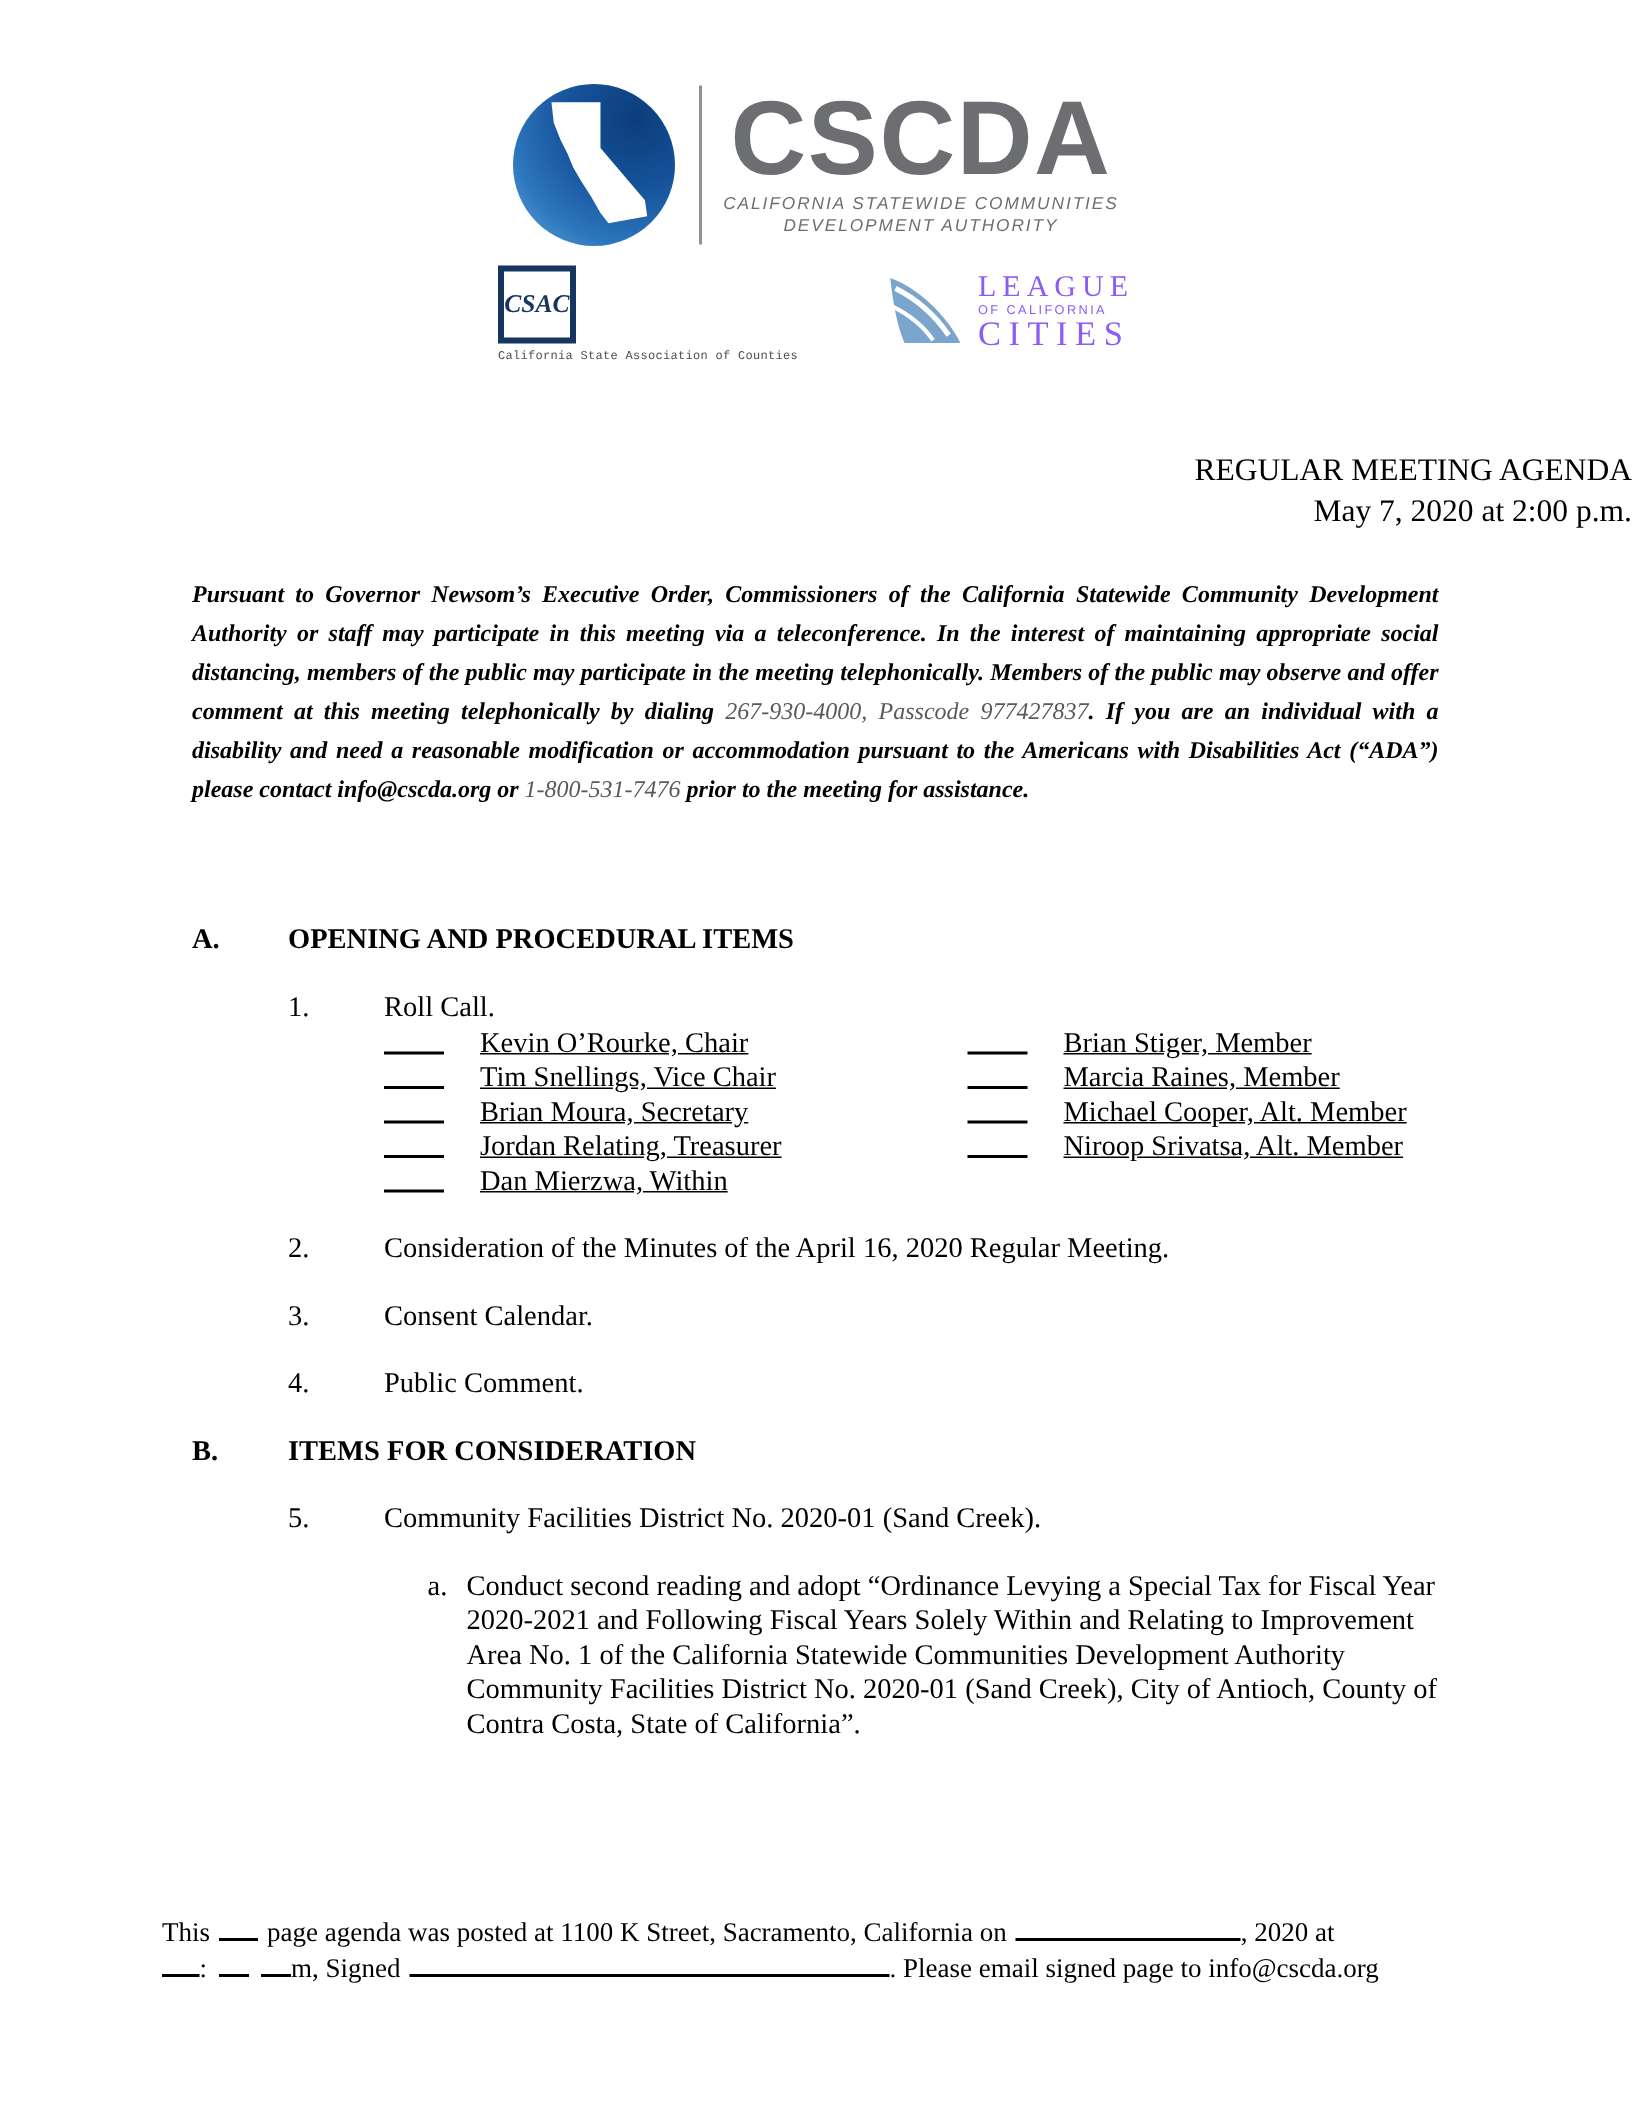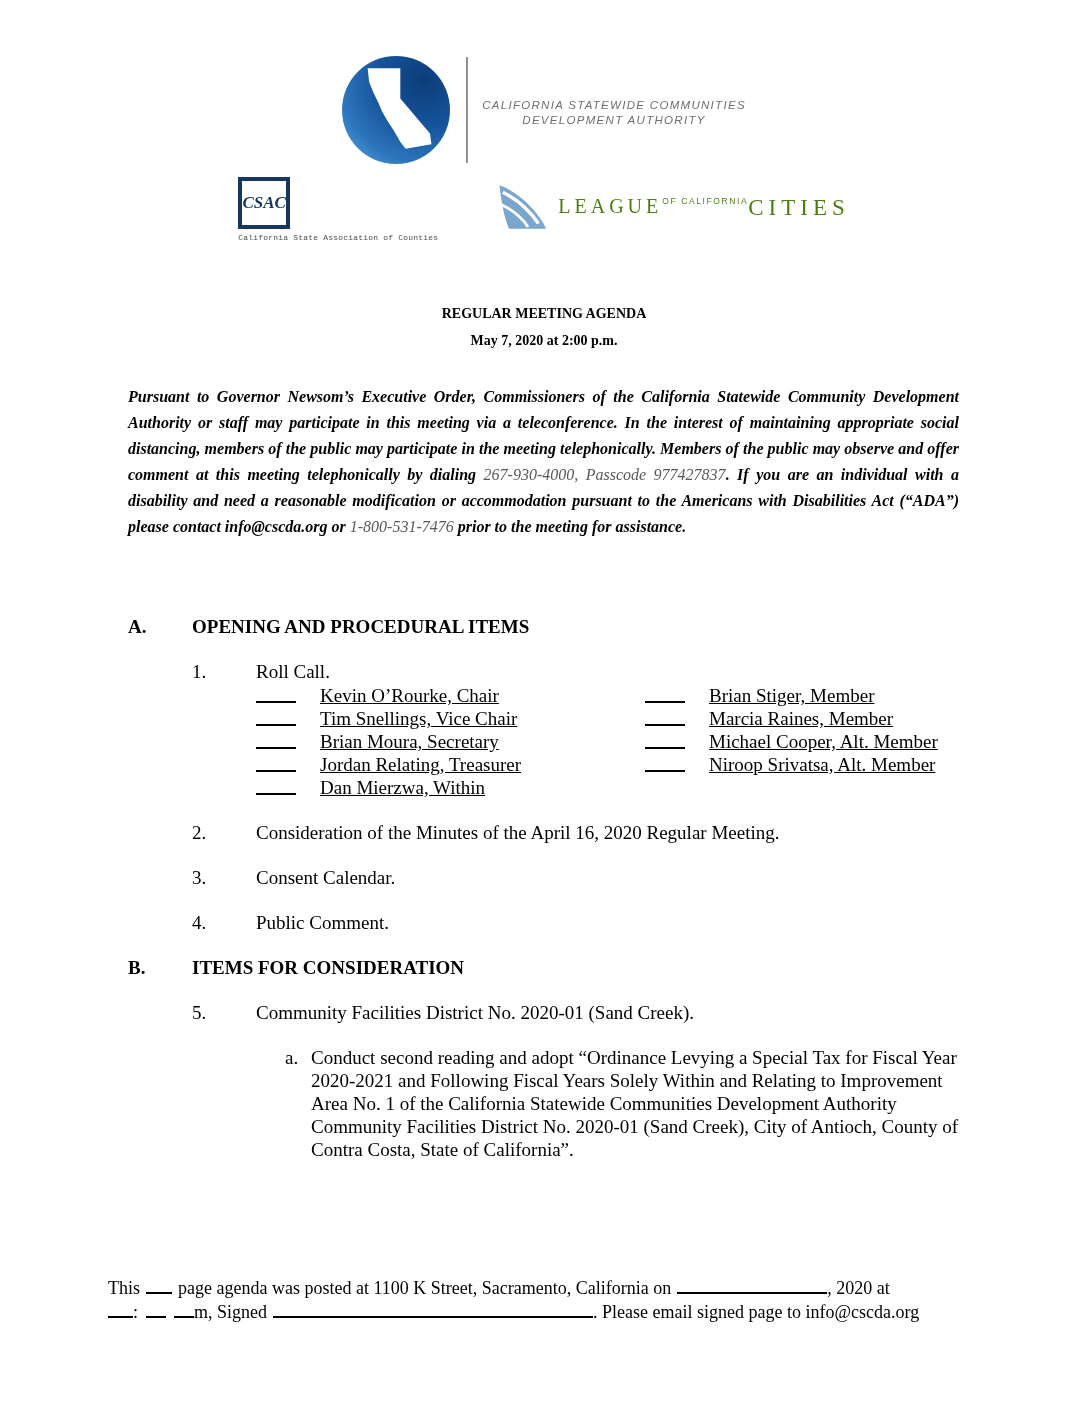--- a/index.html
+++ b/index.html
@@ -30,28 +30,28 @@
 
   .partner-row { margin-top:13px; display:flex; justify-content:center; align-items:flex-start; gap:58px; }
   .csac { display:flex; flex-direction:column; align-items:flex-start; }
   .csac-box { width:44px; height:44px; border:4px solid #16365f; background:#fff;
               display:flex; align-items:center; justify-content:center; }
   .csac-word { font-family:"Liberation Serif", serif; font-style:italic; font-weight:700;
                font-size:17px; color:#16365f; }
   .csac-caption { margin-top:4px; font-family:Liberation Mono, monospace; font-size:8px;
                   color:#4d4d4f; letter-spacing:0.2px; }
   .league { display:flex; align-items:center; gap:10px; margin-top:2px; }
-  .league-text { display:flex; flex-direction:row; color:#4d7c0f; }
+  .league-text { display:flex; flex-direction:column; color:#8b5cf6; }
   .league-l1 { font-size:20px; letter-spacing:4px; line-height:20px; }
   .league-l2 { font-family:"Liberation Sans", sans-serif; font-size:8.5px; letter-spacing:1.6px; line-height:10px; }
   .league-l3 { font-size:23px; letter-spacing:5px; line-height:23px; }
 
   
-  .title-block { position:absolute; top:300px; left:0; width:100%; text-align:center;
-                 font-weight:700; font-size:14px; line-height:27px; }
+  .title-block { position:absolute; top:300px; left:0; width:100%; text-align:right;
+                 font-weight:400; font-size:21px; line-height:27px; }
 
   
   .intro {
     position:absolute; top:368px; left:128px; width:831px;
     font-weight:700; font-style:italic; font-size:16px; line-height:26px;
     text-align:justify;
   }
   .phone { font-weight:400; color:#58595b; }
 
   
@@ -79,20 +79,21 @@
 
   <header class="logo-block">
     <div class="cscda-row">
       <div class="globe">
         <svg width="76" height="90" viewBox="0 0 100 118">
           <path fill="#ffffff" d="M14,4 L57,4 L57,44 L96,90 L98,104 L64,110 L57,101 L49,87 L40,73 L33,61 L28,49 L22,37 L16,22 Z"></path>
         </svg>
       </div>
       <div class="logo-divider"></div>
       <div class="logo-text">
+        <div class="acronym">CSCDA</div>
         <div class="tagline first">CALIFORNIA STATEWIDE COMMUNITIES</div>
         <div class="tagline">DEVELOPMENT AUTHORITY</div>
       </div>
     </div>
     <div class="partner-row">
       <div class="csac">
         <div class="csac-box">
           <span class="csac-word">CSAC</span>
         </div>
         <div class="csac-caption">California State Association of Counties</div>

